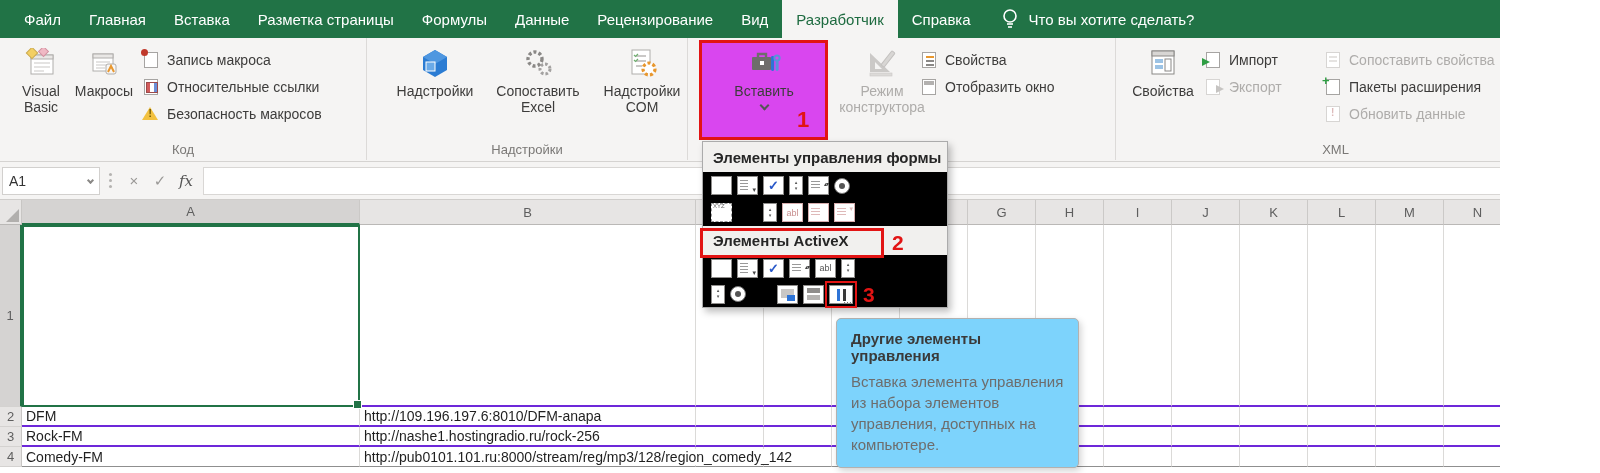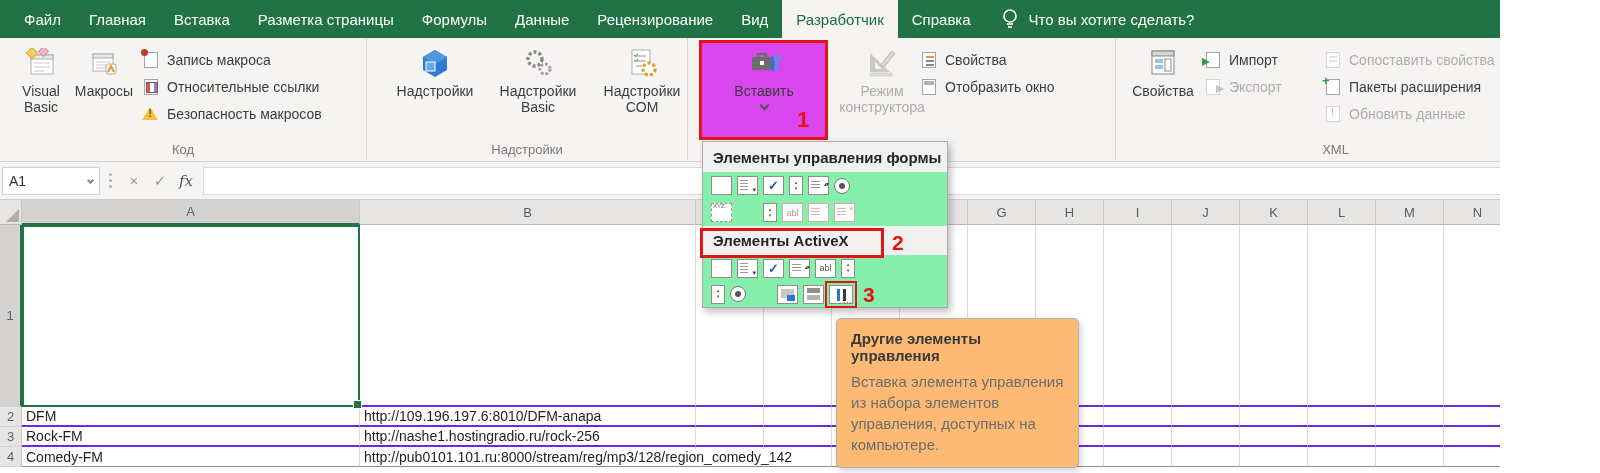--- a/index.html
+++ b/index.html
@@ -90,21 +90,21 @@
   .cell{flex:none;position:relative;border-right:1px solid #dbdad8;border-bottom:2px solid #6d28d9;cursor:cell;}
   .cell.last{border-bottom:1px solid #8f8f8f;}
   .ct{position:absolute;left:4px;top:50%;transform:translateY(-50%);white-space:nowrap;background:#fff;padding-right:4px;font-size:14px;color:#1f1f1f;z-index:2;}
   .selbox{position:absolute;left:22px;top:25px;width:338px;height:182px;border:2px solid #217346;z-index:5;pointer-events:none;}
   .selbox::after{content:"";position:absolute;right:-4px;bottom:-4px;width:7px;height:7px;background:#217346;border:1px solid #fff;}
   .vscroll{position:absolute;left:1580px;top:0;width:20px;height:273px;background:#f1f0ef;border-left:1px solid #d5d3d1;}
   .vup{height:25px;display:flex;align-items:center;justify-content:center;font-size:8px;color:#5e5e5e;background:#f7f6f5;border:1px solid #d5d3d1;cursor:pointer;}
   .vthumb{margin:4px 3px 0;height:85px;background:#cdccca;cursor:grab;}
 
   
-  .panel{position:absolute;left:702px;top:141px;width:246px;background:#86efac;border:1px solid #ababab;box-shadow:3px 4px 7px rgba(0,0,0,.25);z-index:50;}
+  .panel{position:absolute;left:702px;top:141px;width:246px;background:#000000;border:1px solid #ababab;box-shadow:3px 4px 7px rgba(0,0,0,.25);z-index:50;}
   .band{height:30px;background:#f1f0ee;display:flex;align-items:center;padding-left:10px;font-size:15px;font-weight:bold;color:#262626;}
   .band.b2{height:29px;position:relative;}
   .irow{height:27px;display:flex;align-items:center;gap:5px;padding-left:8px;}
   .irow.ax{height:26px;}
   .mi{height:19px;min-width:21px;border:1px solid #8f8d8b;background:#fff;display:inline-flex;align-items:center;justify-content:center;font-size:9px;color:#555;position:relative;cursor:pointer;flex:none;}
   .mi[class*="spinner"],.mi[class*="spinbutton"],.mi[class*="scrollbar"]{min-width:14px;flex-direction:column;font-size:6px;line-height:6px;}
   .mi[class*="spinner"]::before,.mi[class*="spinbutton"]::before,.mi[class*="scrollbar"]::before{content:"▲";transform:scale(.7);}
   .mi[class*="spinner"]::after,.mi[class*="spinbutton"]::after,.mi[class*="scrollbar"]::after{content:"▼";transform:scale(.7);}
   .mi[class*="checkbox"]::after{content:"✓";color:#2a59c9;font-weight:bold;font-size:13px;}
   .mi[class*="combobox"]::before{content:"";position:absolute;left:2px;top:3px;width:8px;height:1px;background:#999;box-shadow:0 3px 0 #999,0 6px 0 #999,0 9px 0 #999;}
@@ -133,21 +133,21 @@
   
   .annbox{position:absolute;border:3px solid #e21414;z-index:45;pointer-events:none;}
   .annnum{position:absolute;color:#e21414;font-weight:bold;font-size:22px;z-index:56;pointer-events:none;}
   #ann1-box{left:699px;top:40px;width:129px;height:100px;}
   #ann1-num{left:797px;top:107px;}
   .ann2{position:absolute;left:-3px;top:86px;width:184px;height:30px;border:3px solid #e21414;z-index:55;pointer-events:none;}
   .num2{position:absolute;left:189px;top:89px;color:#e21414;font-weight:bold;font-size:21px;}
   .num3{position:absolute;left:160px;top:141px;color:#e21414;font-weight:bold;font-size:21px;}
 
   
-  .tooltip{position:absolute;left:836px;top:318px;width:243px;background:#fdba74;border:1px solid #b3b1af;border-radius:5px;box-shadow:2px 3px 7px rgba(0,0,0,.18);padding:11px 14px 12px;z-index:40;}
+  .tooltip{position:absolute;left:836px;top:318px;width:243px;background:#7dd3fc;border:1px solid #b3b1af;border-radius:5px;box-shadow:2px 3px 7px rgba(0,0,0,.18);padding:11px 14px 12px;z-index:40;}
   .tt-title{font-size:15px;font-weight:bold;color:#3a3a3a;margin-bottom:7px;}
   .tt-body{font-size:15px;color:#6d6d6d;line-height:21px;}
 </style>
 </head>
 <body>
 
 <div id="app">
 
   <div class="menubar">
     <div class="tabs">
@@ -240,21 +240,21 @@
           </span>
           <span class="lbl">Надстройки</span>
         </div>
         <div class="bigbtn" style="width:98px">
           <span class="icw">
             <svg width="32" height="30" viewBox="0 0 32 30">
               <circle cx="13" cy="11" r="7" fill="none" stroke="#8a8886" stroke-width="3.4" stroke-dasharray="3 2.2"></circle>
               <circle cx="23" cy="21" r="5" fill="none" stroke="#a3a1a0" stroke-width="3" stroke-dasharray="2.6 2"></circle>
             </svg>
           </span>
-          <span class="lbl">Надстройки Basic</span>
+          <span class="lbl">Сопоставить Excel</span>
         </div>
         <div class="bigbtn" style="width:98px">
           <span class="icw">
             <svg width="32" height="30" viewBox="0 0 32 30">
               <rect x="6" y="2" width="18" height="24" fill="#fff" stroke="#b0aeac"></rect>
               <path d="M10 8h10 M10 13h10 M10 18h6" stroke="#b9b7b5" stroke-width="1.4"></path>
               <path d="M8 7l1.5 1.5L12 6 M8 12l1.5 1.5L12 11" stroke="#6fae6f" stroke-width="1.2" fill="none"></path>
               <circle cx="23" cy="21" r="6" fill="#fff" stroke="#e8972e" stroke-width="3.2" stroke-dasharray="3 2.2"></circle>
             </svg>
           </span>

